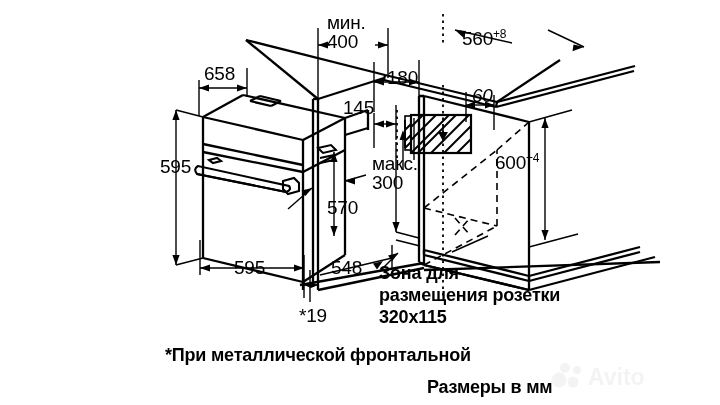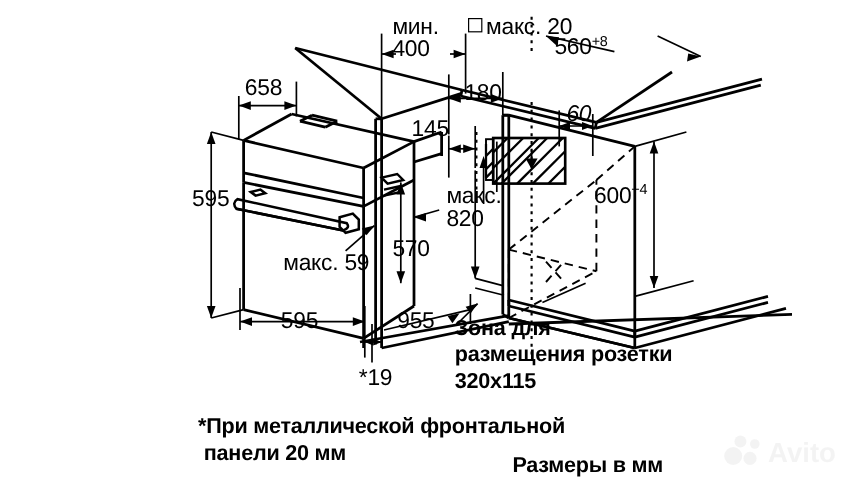--- a/index.html
+++ b/index.html
@@ -2,21 +2,21 @@
 <html><head>
 <meta charset="utf-8">
 <style>
   html, body {
     margin: 0;
     padding: 0;
     background: #ffffff;
   }
   #page {
     position: relative;
-    width: 720px;
+    width: 668px;
     height: 405px;
     background: #15803d;
     overflow: hidden;
     font-family: "Liberation Sans", sans-serif;
   }
   #drawing {
     position: absolute;
     left: 0;
     top: 0;
     width: 720px;
@@ -312,55 +312,52 @@
         <line x1="403" y1="140" x2="403" y2="170"></line>
         <path d="M 403 130 l -3.4 10 l 6.8 0 z" fill="#000" stroke="none"></path>
 
       </g>
     </g>
   </svg>
 
   <div class="lbl dim" style="left:327px; top:12px;">мин.</div>
   <div class="lbl dim" style="left:327px; top:31px;">400</div>
 
-  <div class="lbl dim" style="left:390px; top:12px;"><span class="sq-mark"></span><span>макс.</span> <span>20</span></div>
 
   <div class="lbl dim" style="left:462px; top:28px;"><span>560</span><span class="sup">+8</span></div>
 
   <div class="lbl dim" style="left:204px; top:63px;">658</div>
 
   <div class="lbl dim" style="left:387px; top:67px;">180</div>
 
   <div class="lbl dim" style="left:343px; top:97px;">145</div>
 
   <div class="lbl dim" style="left:472px; top:85px;font-style:italic;">60</div>
 
   <div class="lbl dim" style="left:160px; top:156px;">595</div>
 
   <div class="lbl dim" style="left:372px; top:153px;">макс.</div>
-  <div class="lbl dim" style="left:372px; top:172px;">820</div>
+  <div class="lbl dim" style="left:372px; top:172px;">300</div>
 
   <div class="lbl dim" style="left:495px; top:152px;"><span>600</span><span class="sup">+4</span></div>
 
-  <div class="lbl dim" style="left:236px; top:209px;">макс. 59</div>
 
   <div class="lbl dim" style="left:327px; top:197px;">570</div>
 
   <div class="lbl dim" style="left:234px; top:257px;">595</div>
 
-  <div class="lbl dim" style="left:331px; top:257px;">955</div>
+  <div class="lbl dim" style="left:331px; top:257px;">548</div>
 
   <div class="lbl dim" style="left:299px; top:305px;">*19</div>
 
   <div class="lbl note" style="left:379px; top:262px;">Зона для</div>
   <div class="lbl note" style="left:379px; top:284px;">размещения розетки</div>
   <div class="lbl note" style="left:379px; top:306px;">320x115</div>
 
   <div class="lbl note-b" style="left:165px; top:344px;">*При металлической фронтальной</div>
-  <div class="lbl note-b" style="left:165px; top:366px;"> панели 20 мм</div>
 
   <div class="lbl note-b" style="left:427px; top:376px;text-align:center;">Размеры в мм</div>
 
   <svg id="watermark" viewBox="0 0 112 40" xmlns="http://www.w3.org/2000/svg">
     <g fill="#e8e8e8">
       <circle cx="11" cy="25" r="7.5"></circle>
       <circle cx="25" cy="27" r="5.5"></circle>
       <circle cx="17" cy="13" r="5"></circle>
       <circle cx="29" cy="15" r="4"></circle>
       <text x="40" y="30" font-family="Liberation Sans, sans-serif" font-size="23" font-weight="700" fill="#e8e8e8">Avito</text>

